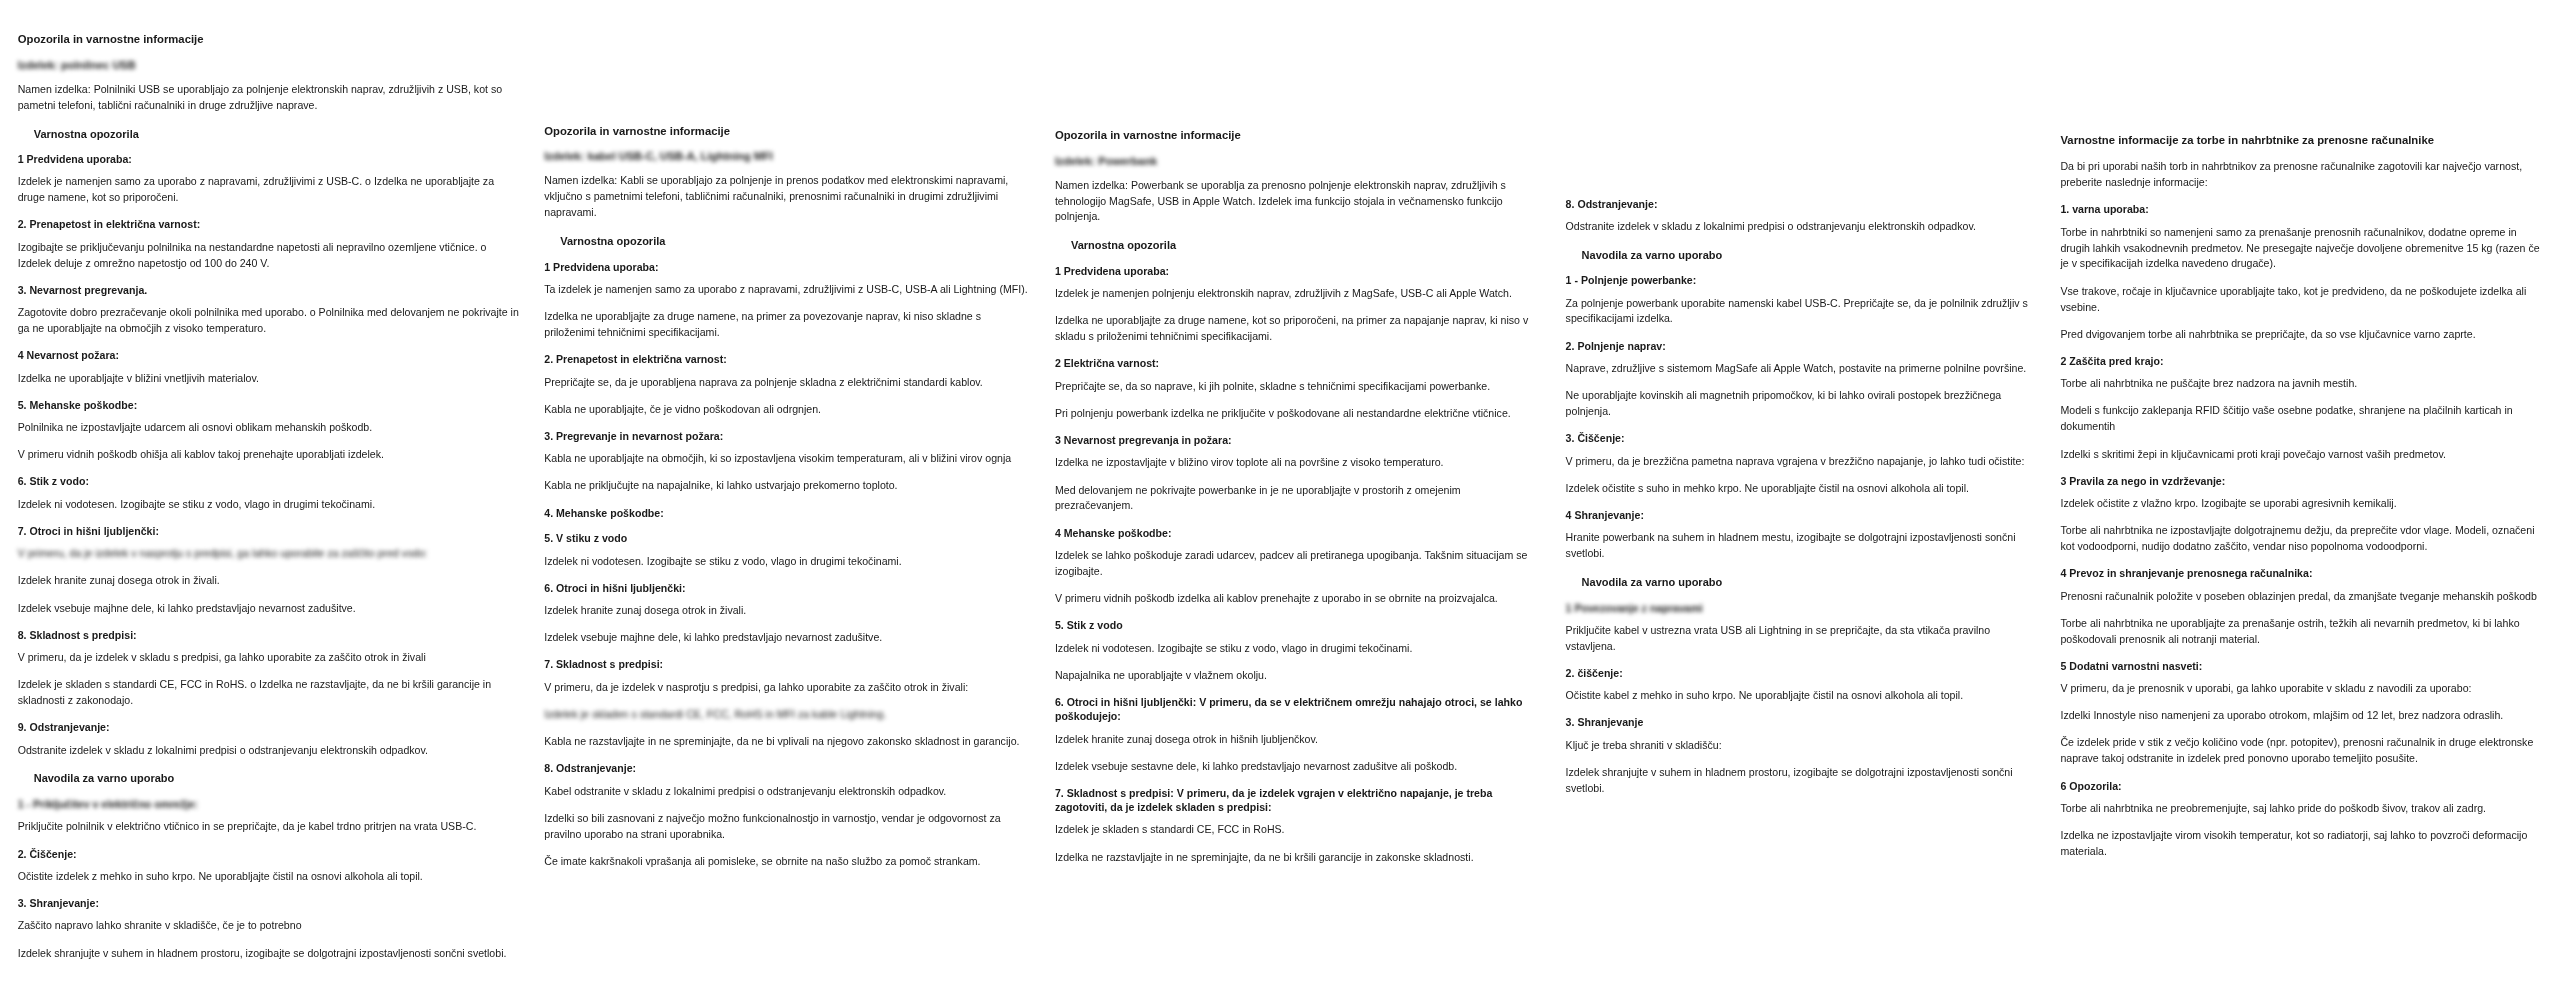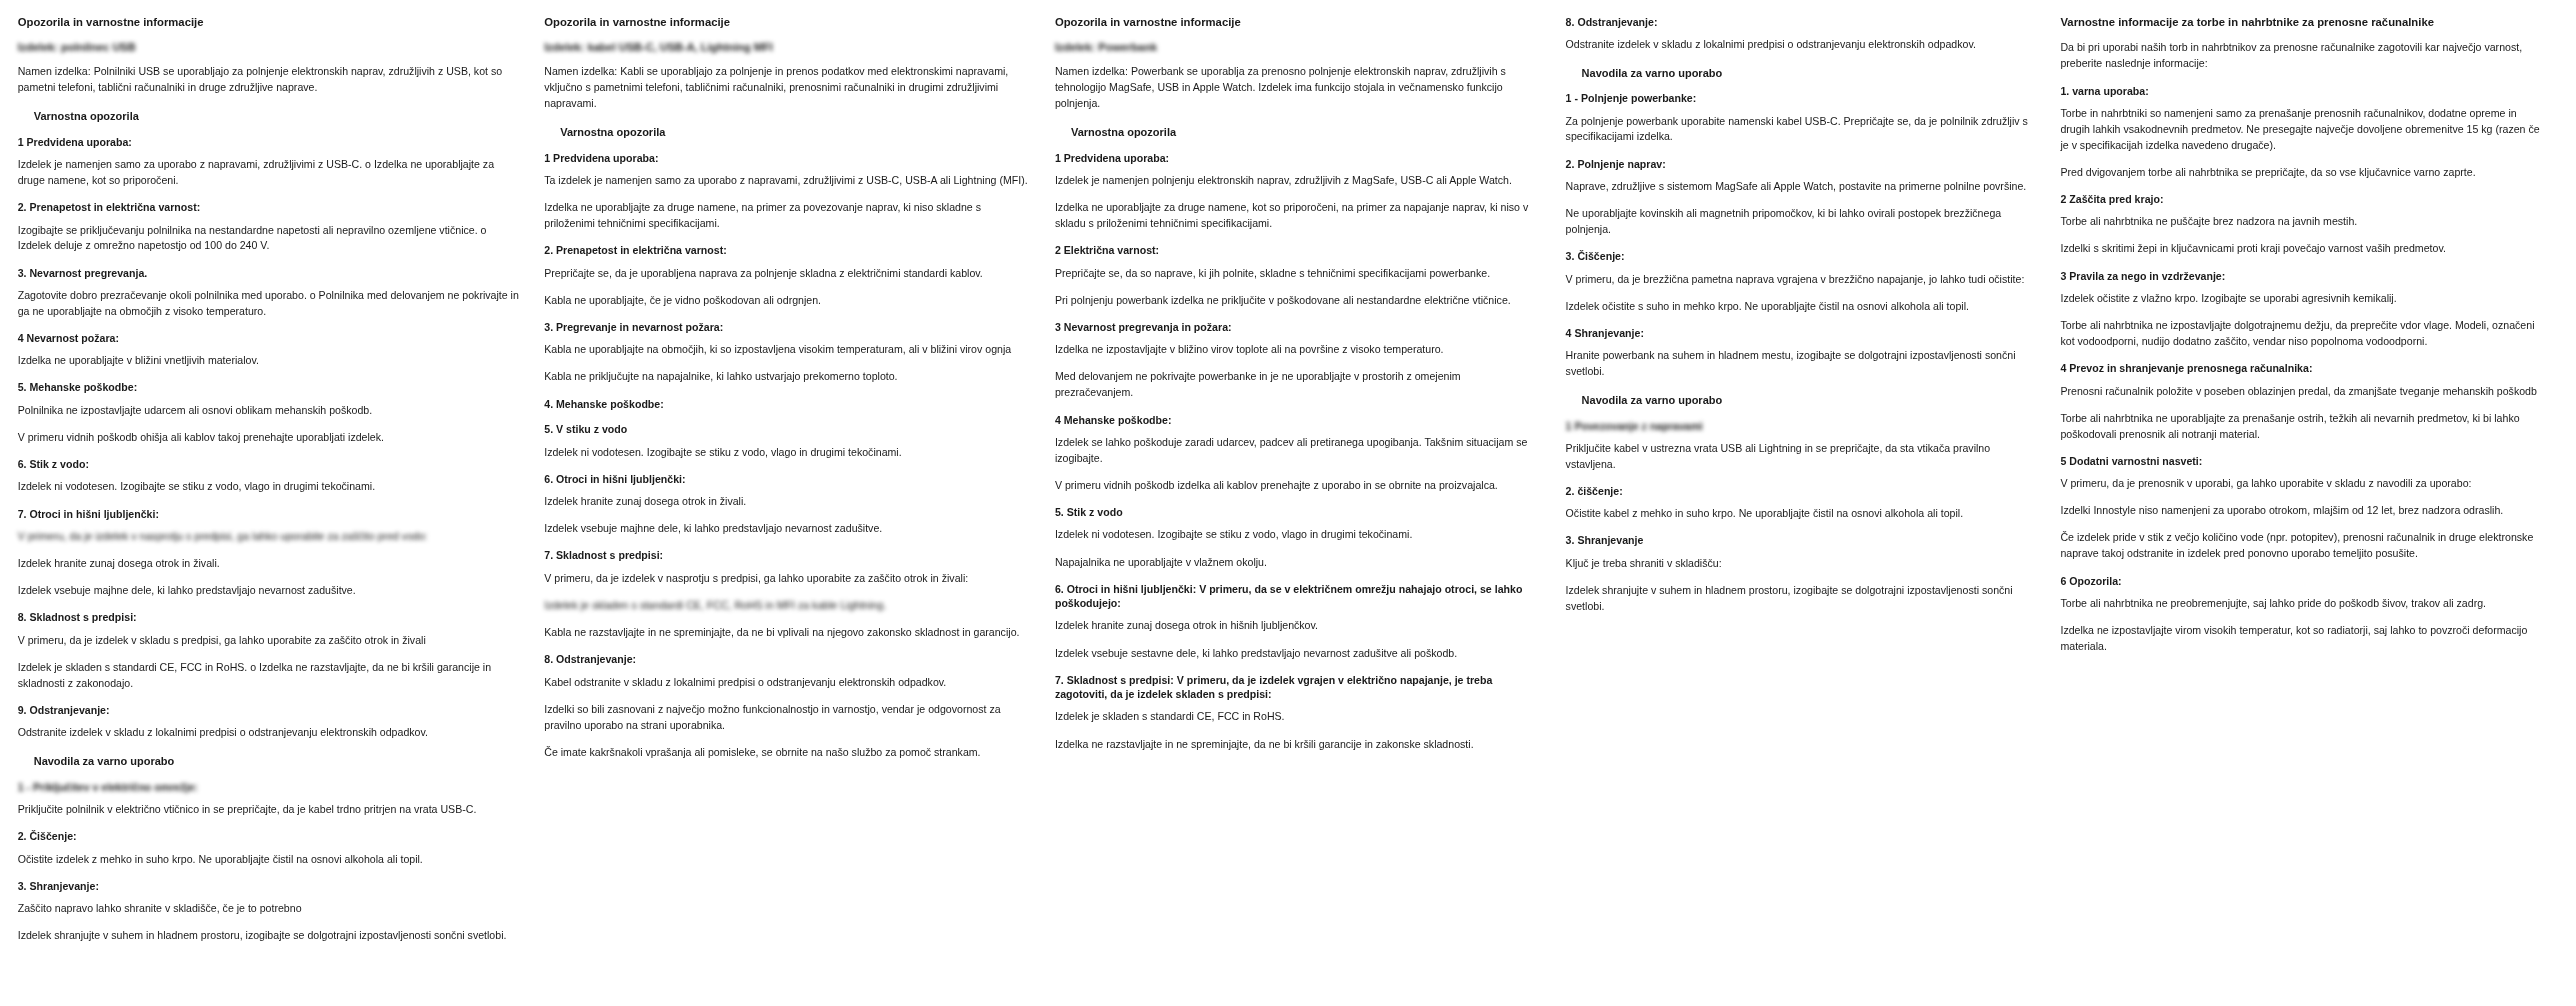--- a/index.html
+++ b/index.html
@@ -10,21 +10,21 @@
   body {
     width: 2576px;
     height: 1006px;
     font-family: "Liberation Sans", sans-serif;
     color: #1a1a1a;
     overflow: hidden;
   }
   .page {
     display: flex;
     flex-direction: row;
-    align-items: flex-start;
+    align-items: center;
     width: 2576px;
     height: 990px;
     box-sizing: border-box;
     padding: 14.5px 11.3px 0 11.3px;
     gap: 0;
   }
   .column {
     box-sizing: border-box;
     padding: 0 17.7px 0 6.4px;
     font-size: 11px;
@@ -231,24 +231,26 @@
     <div class="para">Ključ je treba shraniti v skladišču:</div>
     <div class="para">Izdelek shranjujte v suhem in hladnem prostoru, izogibajte se dolgotrajni izpostavljenosti sončni svetlobi.</div>
   </div>
 
   <div class="column col-5">
     <div class="doc-title">Varnostne informacije za torbe in nahrbtnike za prenosne računalnike</div>
     <div class="para">Da bi pri uporabi naših torb in nahrbtnikov za prenosne računalnike zagotovili kar največjo varnost, preberite naslednje informacije:</div>
 
     <div class="item-head">1. varna uporaba:</div>
     <div class="para">Torbe in nahrbtniki so namenjeni samo za prenašanje prenosnih računalnikov, dodatne opreme in drugih lahkih vsakodnevnih predmetov. Ne presegajte največje dovoljene obremenitve 15 kg (razen če je v specifikacijah izdelka navedeno drugače).</div>
+    <div class="para">Vse trakove, ročaje in ključavnice uporabljajte tako, kot je predvideno, da ne poškodujete izdelka ali vsebine.</div>
     <div class="para">Pred dvigovanjem torbe ali nahrbtnika se prepričajte, da so vse ključavnice varno zaprte.</div>
 
     <div class="item-head">2 Zaščita pred krajo:</div>
     <div class="para">Torbe ali nahrbtnika ne puščajte brez nadzora na javnih mestih.</div>
+    <div class="para">Modeli s funkcijo zaklepanja RFID ščitijo vaše osebne podatke, shranjene na plačilnih karticah in dokumentih</div>
     <div class="para">Izdelki s skritimi žepi in ključavnicami proti kraji povečajo varnost vaših predmetov.</div>
 
     <div class="item-head">3 Pravila za nego in vzdrževanje:</div>
     <div class="para">Izdelek očistite z vlažno krpo. Izogibajte se uporabi agresivnih kemikalij.</div>
     <div class="para">Torbe ali nahrbtnika ne izpostavljajte dolgotrajnemu dežju, da preprečite vdor vlage. Modeli, označeni kot vodoodporni, nudijo dodatno zaščito, vendar niso popolnoma vodoodporni.</div>
 
     <div class="item-head">4 Prevoz in shranjevanje prenosnega računalnika:</div>
     <div class="para">Prenosni računalnik položite v poseben oblazinjen predal, da zmanjšate tveganje mehanskih poškodb</div>
     <div class="para">Torbe ali nahrbtnika ne uporabljajte za prenašanje ostrih, težkih ali nevarnih predmetov, ki bi lahko poškodovali prenosnik ali notranji material.</div>
 

